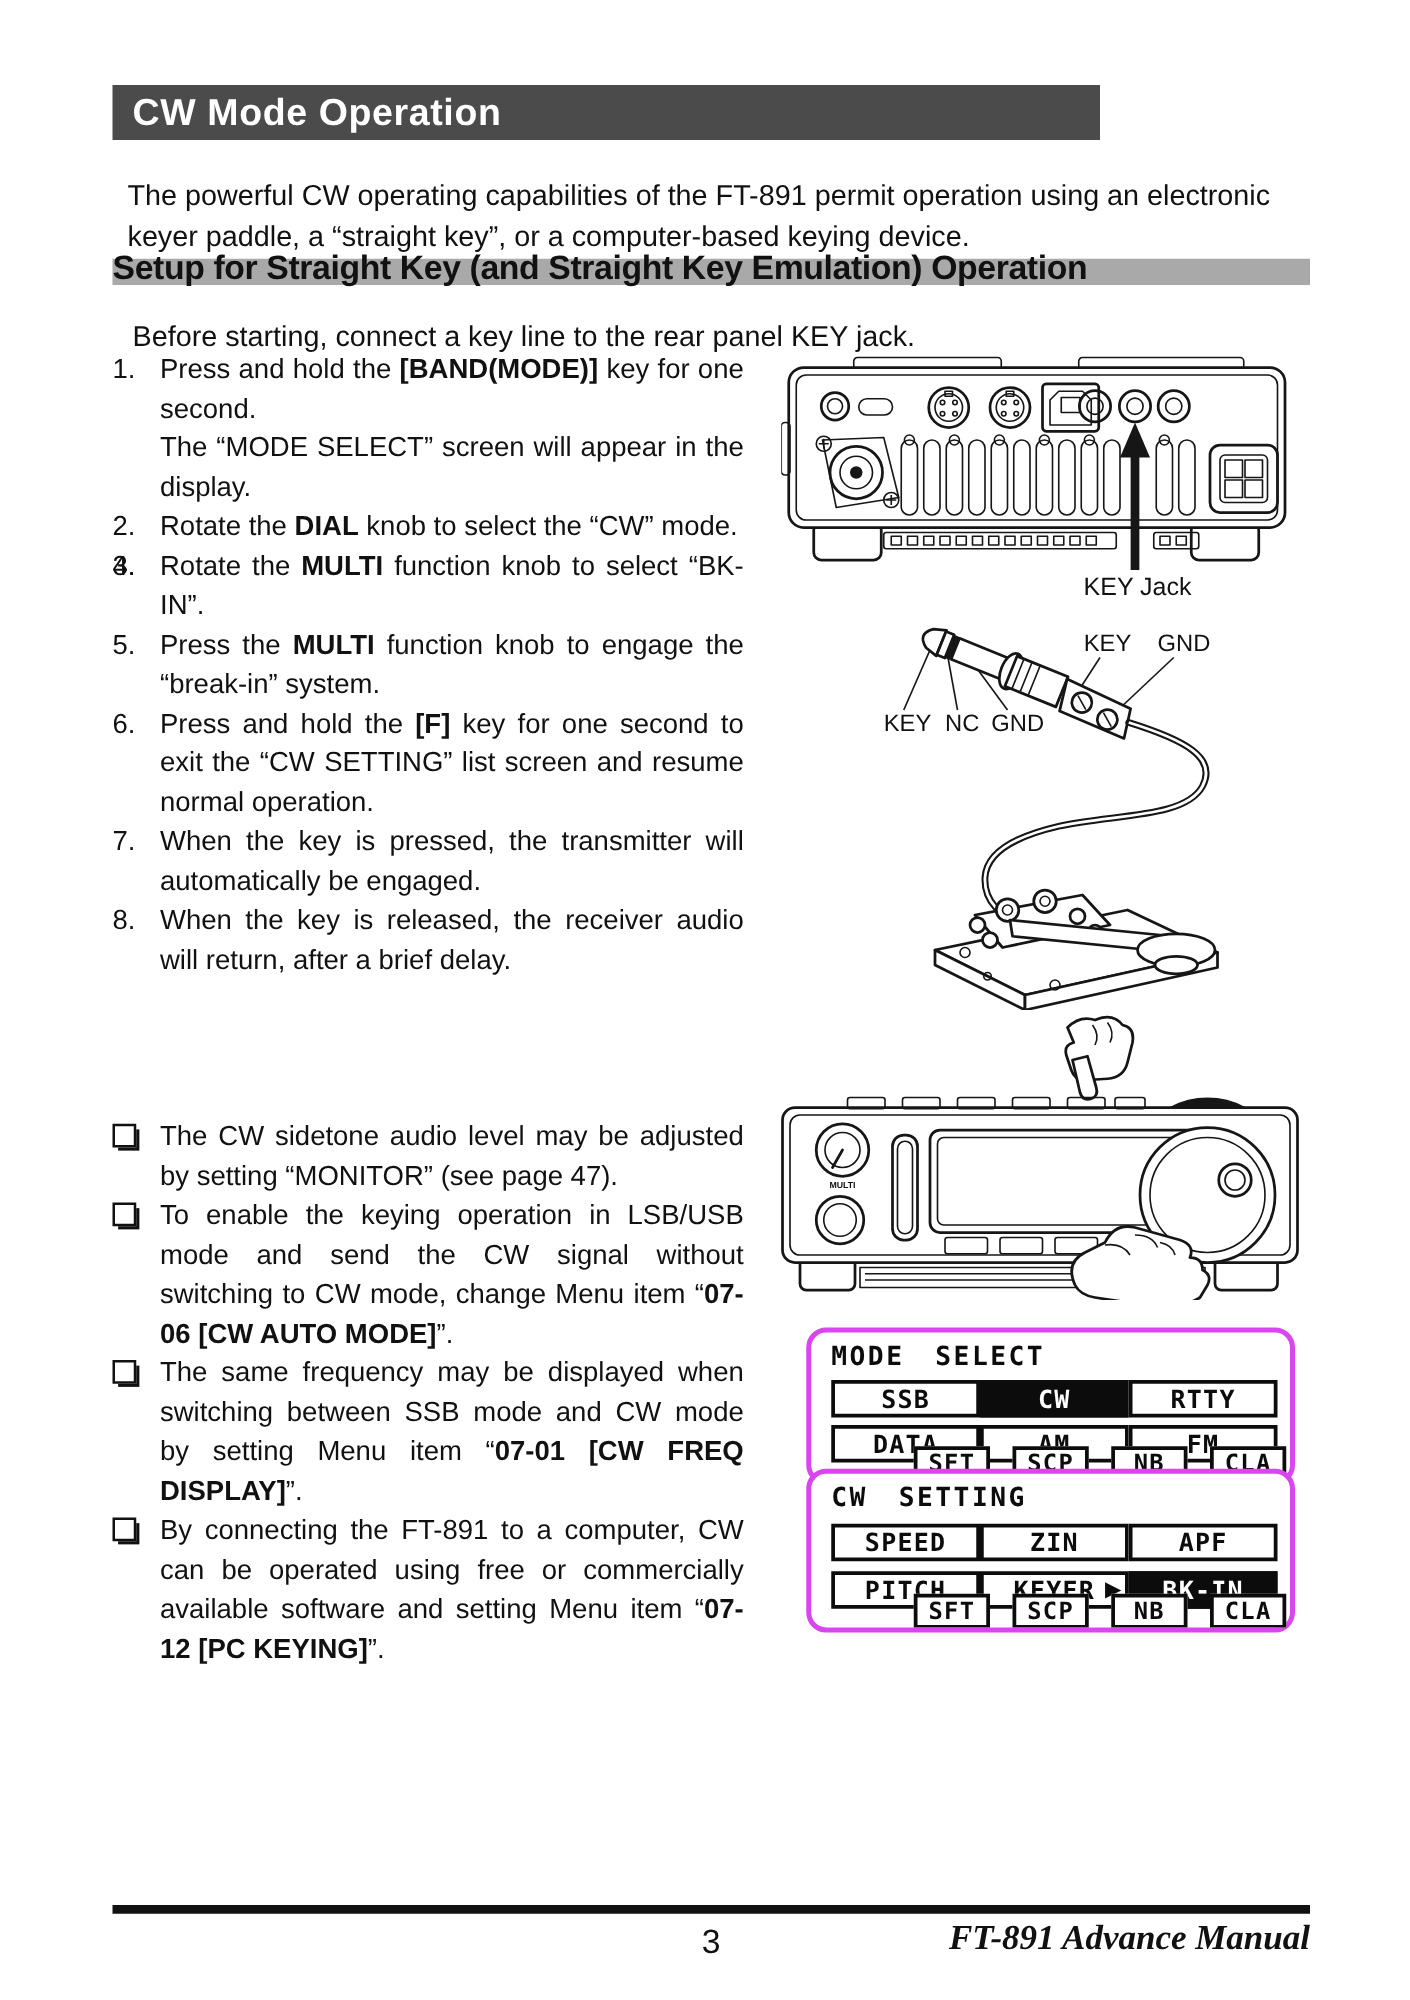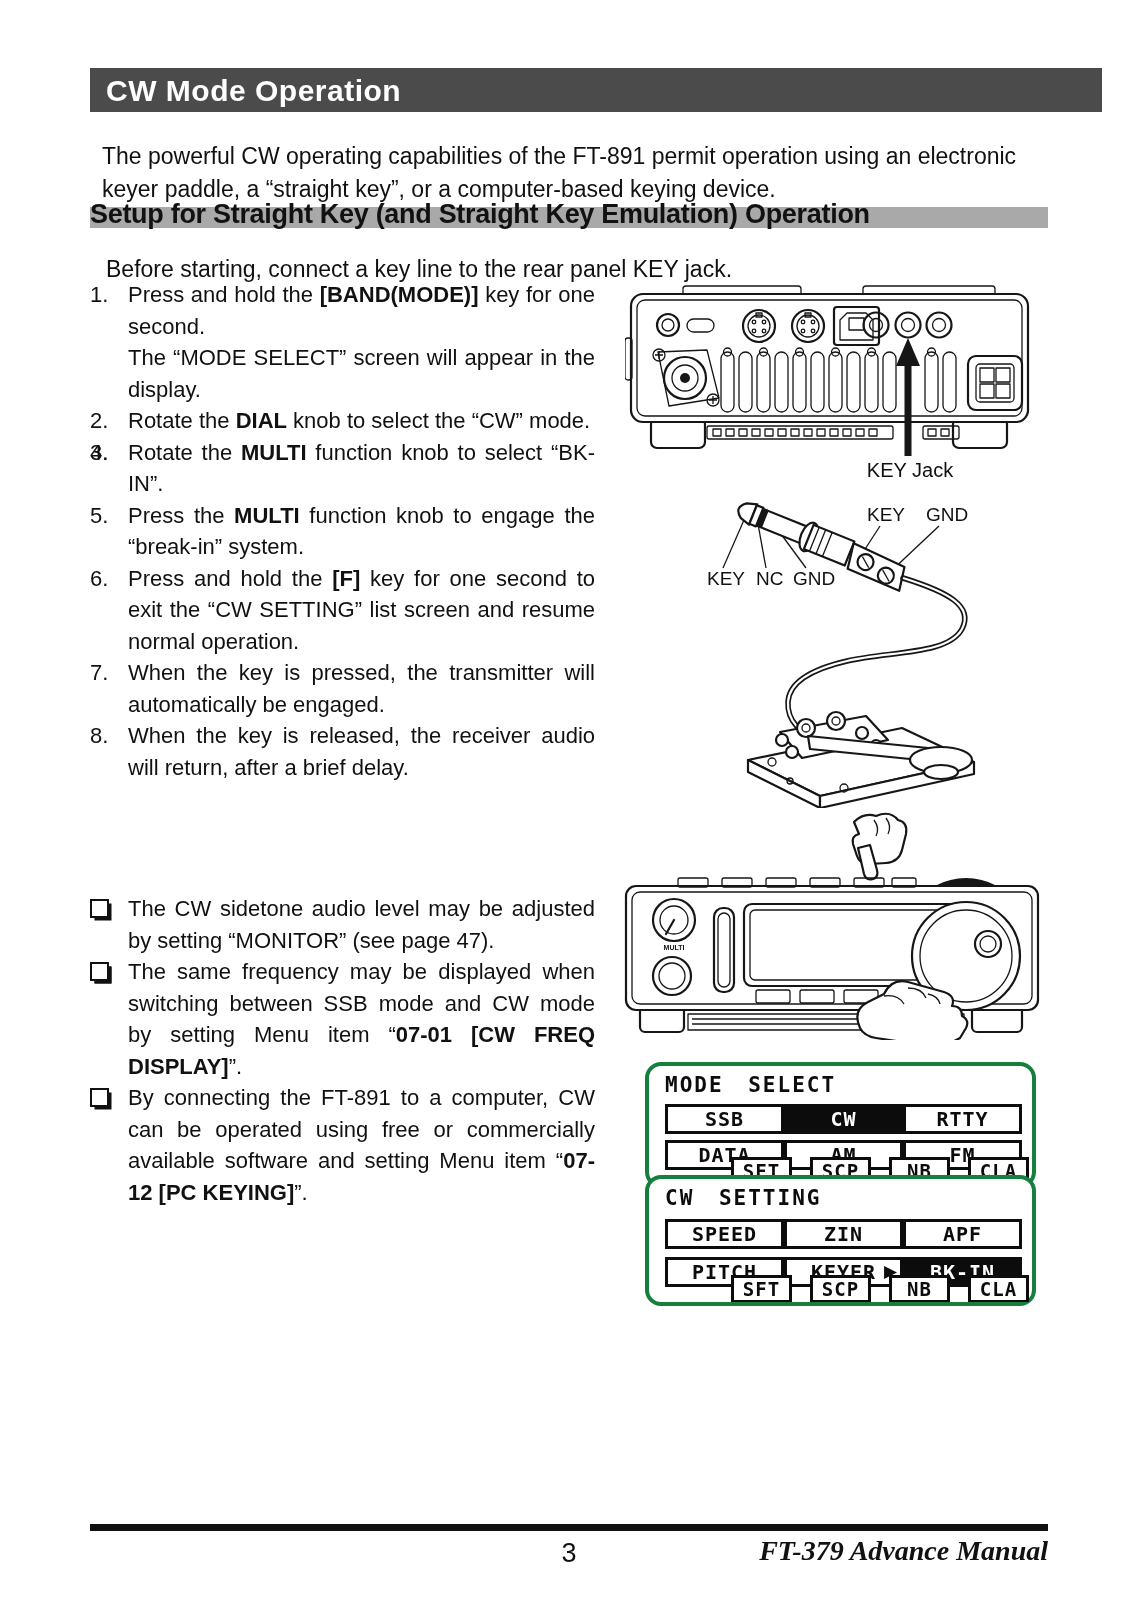--- a/index.html
+++ b/index.html
@@ -1,19 +1,19 @@
 <!DOCTYPE html>
 <html><head>
 <meta charset="utf-8">
 <style>
   html,body{margin:0;padding:0;background:#e8e8e8;}
   .page{position:relative;width:1128px;height:1600px;background:#ffffff;overflow:hidden;
         font-family:"Liberation Sans",sans-serif;color:#111;}
   
-  .title-bar{position:absolute;left:90px;top:68px;width:1012px;height:44px;background:#4b4b4b;}
+  .title-bar{position:absolute;left:90px;top:68px;width:790px;height:44px;background:#4b4b4b;}
   .title-bar span{display:block;padding-left:16px;line-height:45px;font-size:30px;font-weight:700;color:#fff;letter-spacing:.5px;}
   .intro{position:absolute;left:90px;top:128px;width:958px;margin:12px;font-size:23px;line-height:33px;}
   .section-head{position:absolute;left:90px;top:199px;width:958px;height:34px;}
   .section-bar{position:absolute;left:0;top:8px;width:958px;height:21px;background:#a9a9a9;}
   .section-text{position:absolute;left:0;top:0;font-size:27px;font-weight:700;letter-spacing:-.3px;white-space:nowrap;}
   .lead{position:absolute;left:90px;top:237px;width:958px;margin:16px;font-size:23px;line-height:32px;}
   
   .steps{position:absolute;left:90px;top:279px;width:505px;}
   .notes{position:absolute;left:90px;top:893px;width:505px;}
   .step,.note{position:relative;padding-left:38px;font-size:22px;line-height:31.5px;text-align:justify;}
@@ -25,21 +25,21 @@
   .fig{position:absolute;}
   .fig svg{display:block;}
   .line{fill:none;stroke:#161616;stroke-width:2.2;stroke-linejoin:round;stroke-linecap:round;}
   .thin{fill:none;stroke:#161616;stroke-width:1.3;stroke-linejoin:round;}
   .solid{fill:#161616;stroke:none;}
   .wfill{fill:#ffffff;stroke:#161616;stroke-width:2.2;stroke-linejoin:round;}
   .svg-label{font-family:"Liberation Sans",sans-serif;font-size:19px;fill:#111;}
   .key-jack-label{position:absolute;left:840px;top:459px;width:140px;text-align:center;font-size:20px;}
   .knob-label{font-family:"Liberation Sans",sans-serif;font-size:7px;fill:#111;font-weight:700;}
   
-  .screen{position:absolute;width:383px;background:#fff;border:4px solid #15803d;border-radius:16px;}
+  .screen{position:absolute;width:383px;background:#fff;border:4px solid #d946ef;border-radius:16px;}
   .scr-title{position:absolute;left:16px;top:7px;font-family:"DejaVu Sans Mono",monospace;
              font-weight:700;font-size:21px;letter-spacing:2px;word-spacing:10px;color:#0c0c0c;}
   .scr-row{position:absolute;left:16px;right:10px;display:flex;}
   .scr-row .cell{flex:1;position:relative;}
   .scr-btn{height:24px;border:3.5px solid #0c0c0c;display:flex;align-items:center;justify-content:center;
            font-family:"DejaVu Sans Mono",monospace;font-weight:700;font-size:20px;letter-spacing:1px;color:#0c0c0c;background:#fff;}
   .scr-btn.active{background:#0c0c0c;color:#fff;}
   .cursor{position:absolute;left:-19px;top:3px;font-size:17px;color:#0c0c0c;line-height:24px;}
   .scr-soft{position:absolute;right:3px;bottom:0;display:flex;gap:18px;}
   .soft-btn{width:55px;height:22px;border:3.5px solid #0c0c0c;border-bottom-width:2px;background:#fff;
@@ -71,21 +71,21 @@
       <div class="step"><span class="step-num">2.</span><span class="step-body"><span>Rotate the </span><b>DIAL</b><span> knob to select the “CW” mode.</span></span></div>
       <div class="step"><span class="step-num">3.</span></div>
       <div class="step"><span class="step-num">4.</span><span class="step-body"><span>Rotate the </span><b>MULTI</b><span> function knob to select “BK-IN”.</span></span></div>
       <div class="step"><span class="step-num">5.</span><span class="step-body"><span>Press the </span><b>MULTI</b><span> function knob to engage the “break-in” system.</span></span></div>
       <div class="step"><span class="step-num">6.</span><span class="step-body"><span>Press and hold the </span><b>[F]</b><span> key for one second to exit the “CW SETTING” list screen and resume normal operation.</span></span></div>
       <div class="step"><span class="step-num">7.</span><span class="step-body"><span>When the key is pressed, the transmitter will automatically be engaged.</span></span></div>
       <div class="step"><span class="step-num">8.</span><span class="step-body"><span>When the key is released, the receiver audio will return, after a brief delay.</span></span></div>
     </div>
   <div class="notes">
       <div class="note"><span class="note-bullet"></span><span class="note-body"><span>The CW sidetone audio level may be adjusted by setting “MONITOR” (see page 47).</span></span></div>
-      <div class="note"><span class="note-bullet"></span></div>
+      <div class="note"><span class="note-bullet"></span><span class="note-body"><span>To enable the keying operation in LSB/USB mode and send the CW signal without switching to CW mode, change Menu item “</span><b>07-06 [CW AUTO MODE]</b><span>”.</span></span></div>
       <div class="note"><span class="note-bullet"></span><span class="note-body"><span>The same frequency may be displayed when switching between SSB mode and CW mode by setting Menu item “</span><b>07-01 [CW FREQ DISPLAY]</b><span>”.</span></span></div>
       <div class="note"><span class="note-bullet"></span><span class="note-body"><span>By connecting the FT-891 to a computer, CW can be operated using free or commercially available software and setting Menu item “</span><b>07-12 [PC KEYING]</b><span>”.</span></span></div>
     </div>
 
   <div class="fig" style="left:625px;top:280px;">
     <svg width="415" height="178" viewBox="0 0 415 178">
 
       <rect class="thin" x="58" y="6" width="118" height="10" rx="3"></rect>
       <rect class="thin" x="238" y="6" width="132" height="10" rx="3"></rect>
 
@@ -388,15 +388,15 @@
     <div class="scr-soft">
       <div class="soft-btn">SFT</div>
       <div class="soft-btn">SCP</div>
       <div class="soft-btn">NB</div>
       <div class="soft-btn">CLA</div>
     </div>
   </div>
 
   <div class="footer-rule"></div>
   <div class="page-number">3</div>
-  <div class="manual-title">FT-379 Advance Manual</div>
+  <div class="manual-title">FT-891 Advance Manual</div>
 
 </div>
 
 </body></html>

